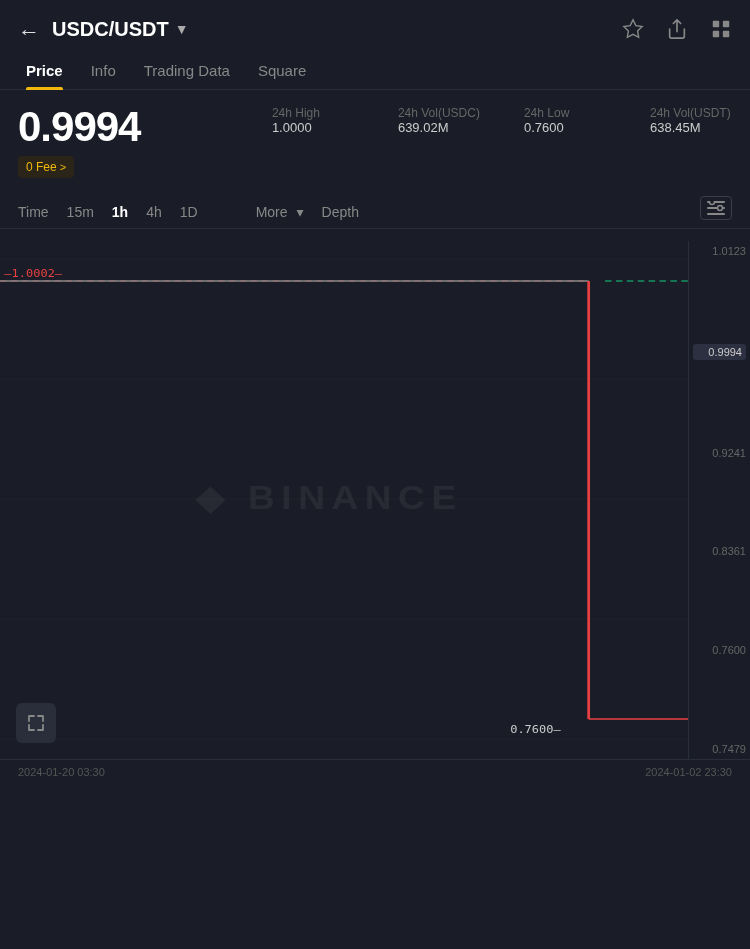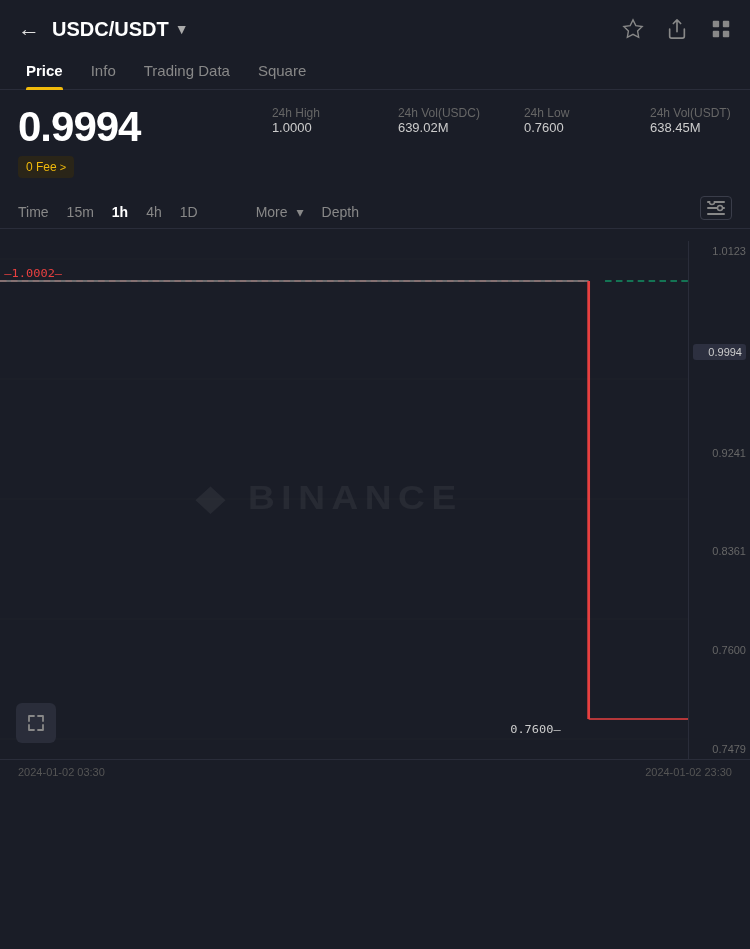--- a/index.html
+++ b/index.html
@@ -363,15 +363,15 @@
 
   
   <div class="expand-btn">
     <svg width="18" height="18" viewBox="0 0 18 18">
       <path d="M2 11v5h5M16 7V2h-5M2 7V2h5M16 11v5h-5" stroke="#888" stroke-width="1.8" fill="none" stroke-linecap="round" stroke-linejoin="round"></path>
     </svg>
   </div>
 </div>
 
 <div class="chart-timestamps">
-  <span>2024-01-02 03:30</span>
+  <span>2024-01-20 03:30</span>
   <span>2024-01-02 23:30</span>
 </div>
 
 </body></html>

